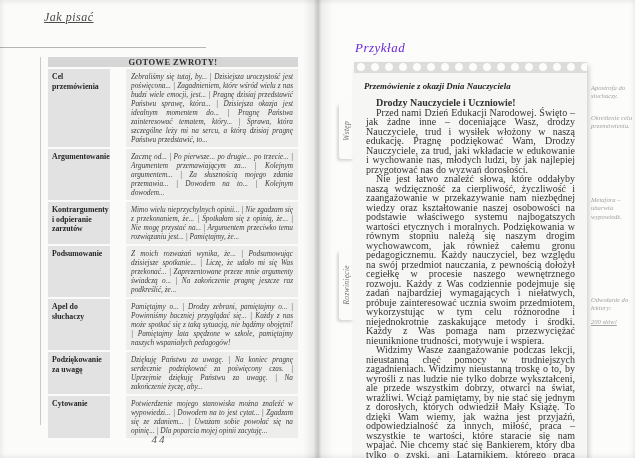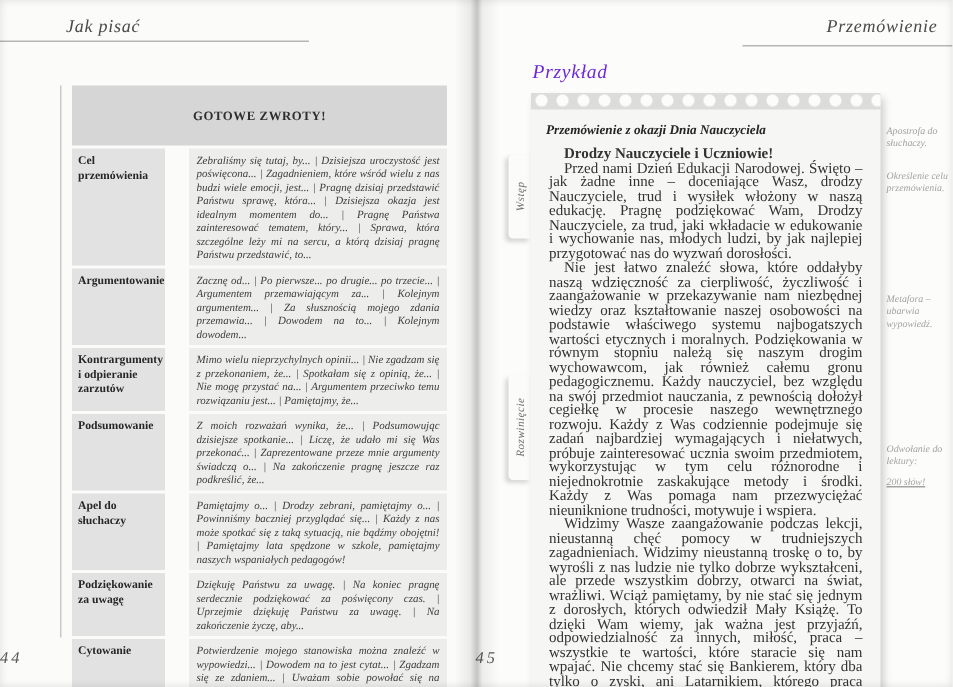--- a/index.html
+++ b/index.html
@@ -18,31 +18,31 @@
   .gutter{
     position:absolute;top:0;bottom:0;left:303px;width:30px;pointer-events:none;z-index:5;
     background:linear-gradient(90deg, rgba(0,0,0,0) 0%, rgba(0,0,0,0.07) 35%, rgba(0,0,0,0.22) 50%, rgba(0,0,0,0.06) 62%, rgba(0,0,0,0) 100%);
   }
   .edge-shadow{position:absolute;inset:0;pointer-events:none;z-index:6;
     box-shadow:inset 0 0 6px rgba(0,0,0,0.12);}
 
   
   .running-head{position:absolute;top:8px;font-style:italic;font-size:12px;color:#4a4a4a;
     letter-spacing:0.5px;}
-  .running-head-left{left:0;width:162px;border-bottom:1px solid #b5b5b5;padding:2px 0 2px 44px;}
+  .running-head-left{left:0;width:162px;border-bottom:1px solid #b5b5b5;padding:2px 0 22px 44px;text-decoration:underline;}
   .running-head-right{right:0;width:130px;border-bottom:1px solid #b5b5b5;padding:2px 10px 5px 0;text-align:right;}
 
-  .page-number{position:absolute;top:433px;left:0;width:100%;
+  .page-number{position:absolute;top:433px;left:0;width:100%;text-align:center;
     font-style:italic;font-size:11px;color:#5a5a5a;letter-spacing:2px;}
 
   
   .margin-rule{position:absolute;left:40px;top:57px;height:368px;width:1px;background:#c9c9c9;}
   .phrases-table{position:absolute;left:48px;top:57px;width:250px;}
   .table-title{background:#d6d6d6;color:#2e2e2e;font-weight:bold;font-size:8.5px;
-    text-align:center;padding:15px 0;letter-spacing:0.4px;margin-bottom:2px;}
+    text-align:center;padding:0 0;letter-spacing:0.4px;margin-bottom:2px;}
   .t-row{display:flex;margin-bottom:2px;gap:16px;}
   .t-label{width:62px;background:#e2e2e2;color:#262626;font-weight:bold;font-size:7.8px;
     line-height:9.6px;padding:3px 3px 3px 4px;box-sizing:border-box;}
   .t-content{flex:1;background:#ededec;color:#3e3e3e;font-style:italic;font-size:7.3px;
     line-height:9px;padding:3px 5px;box-sizing:border-box;text-align:justify;}
 
   
   .section-title{position:absolute;left:38px;top:40px;font-style:italic;font-size:13px;color:#6d28d9;letter-spacing:0.5px;}
   .speech-paper{
     position:absolute;left:37px;top:62px;width:233px;background:#f6f6f4;
@@ -122,23 +122,20 @@
       <div class="t-row">
         <div class="t-label">Cytowanie</div>
         <div class="t-content">Potwierdzenie mojego stanowiska można znaleźć w wypowiedzi... | Dowodem na to jest cytat... | Zgadzam się ze zdaniem... | Uważam sobie powołać się na opinię... | Dla poparcia mojej opinii zacytuję...</div>
       </div>
     </div>
 
     <div class="page-number">44</div>
   </div>
 
   <div class="page page-right">
-    <div class="running-head running-head-right">
-      <span>Przemówienie</span>
-    </div>
 
     <div class="section-title">Przykład</div>
 
     <div class="structure-tab tab-wstep">
       <span>Wstęp</span>
     </div>
     <div class="structure-tab tab-rozwiniecie">
       <span>Rozwinięcie</span>
     </div>
 

